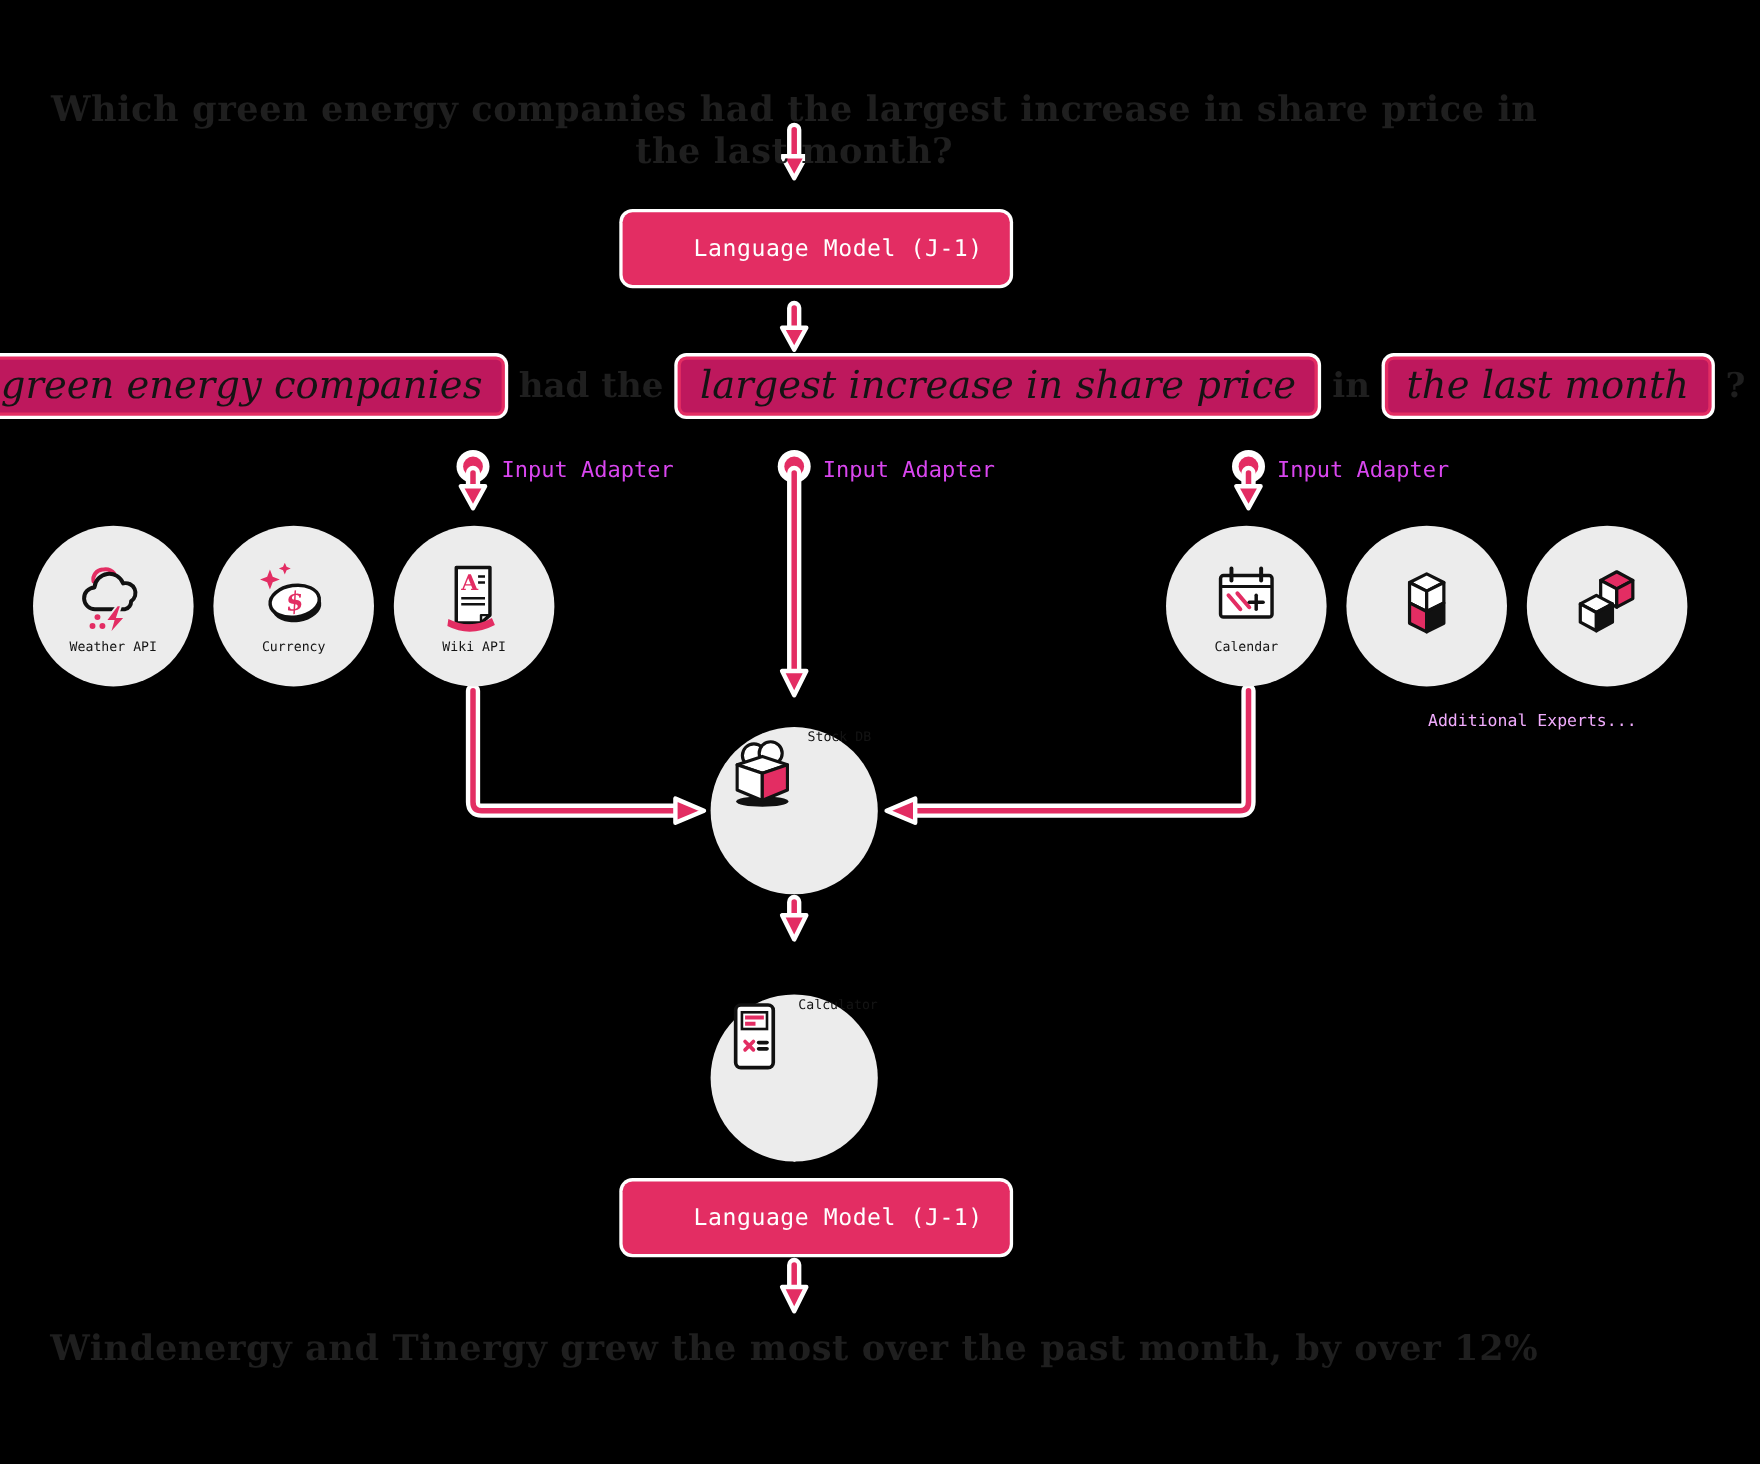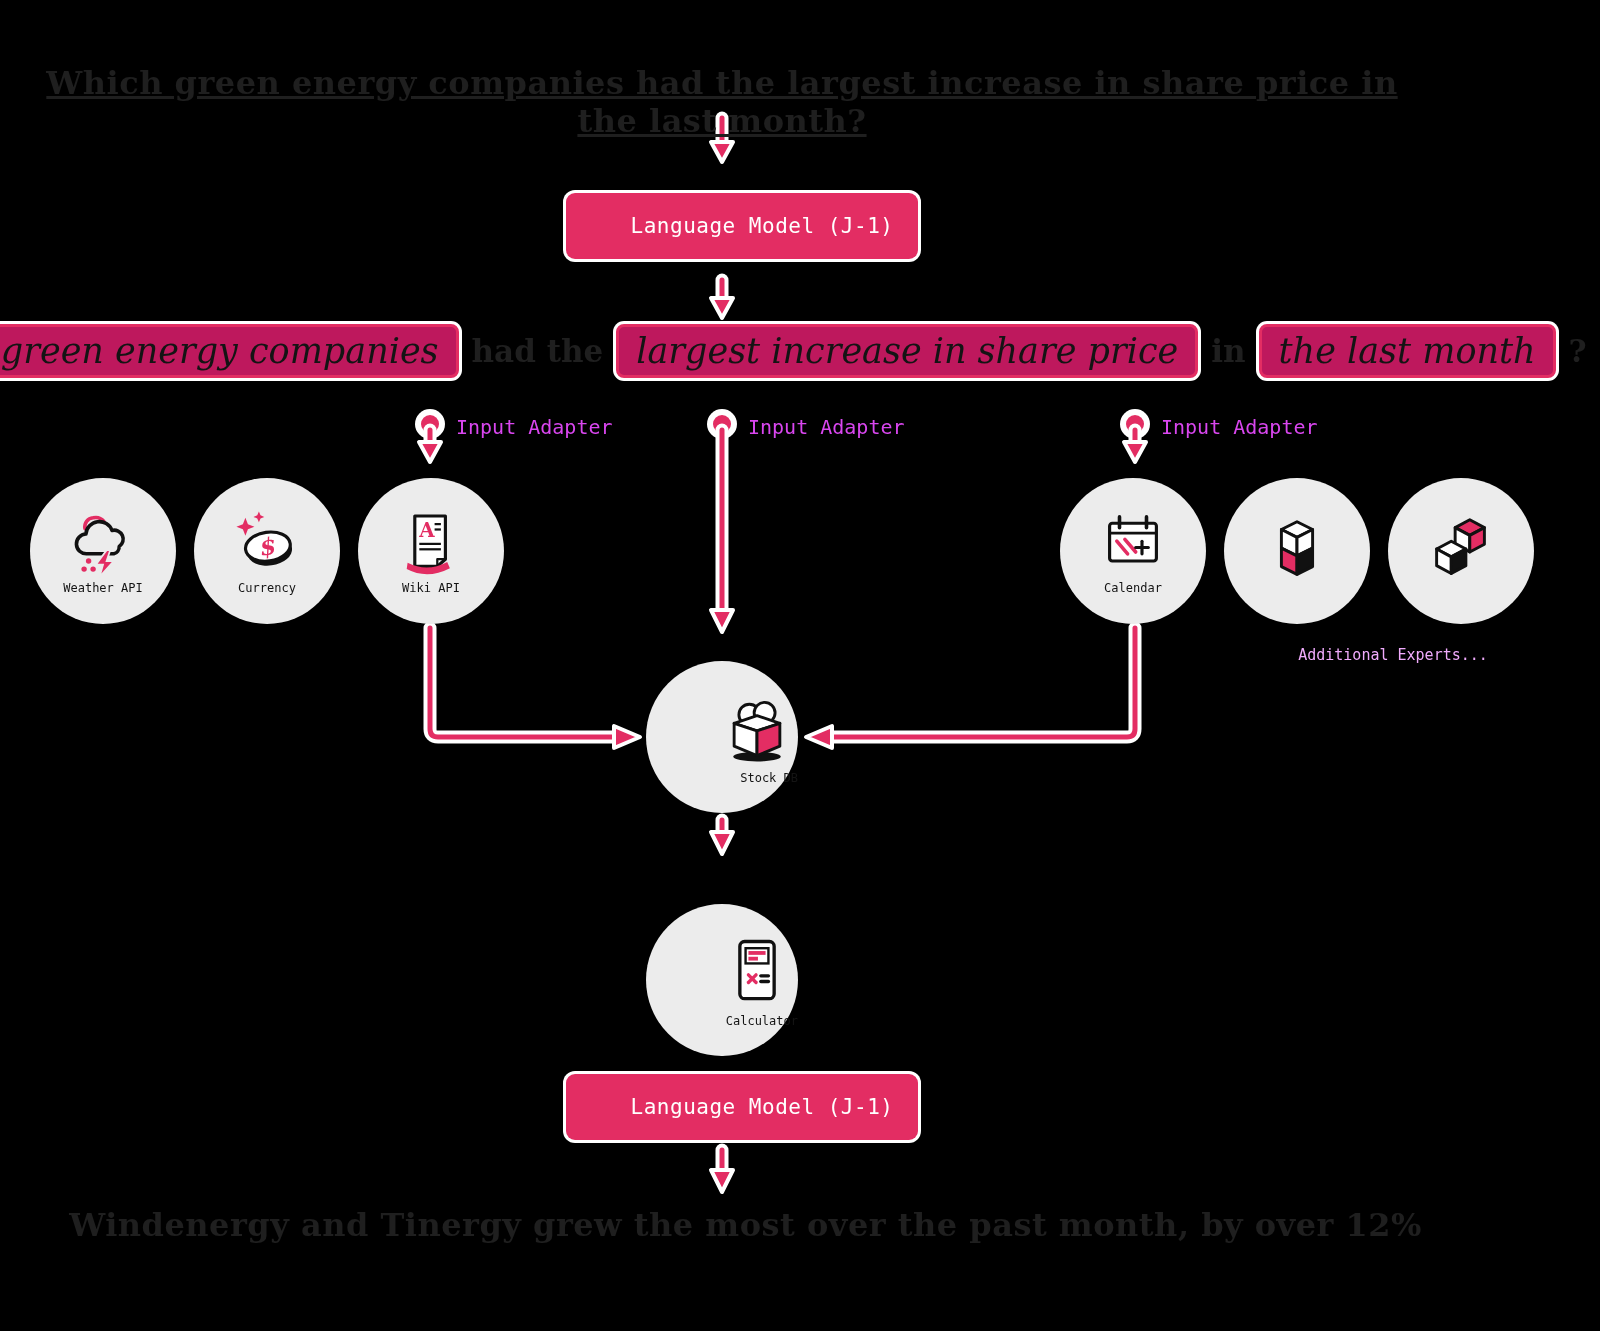--- a/index.html
+++ b/index.html
@@ -17,22 +17,22 @@
   .pline{stroke:var(--pink);stroke-width:5;fill:none;stroke-linecap:round;}
   .head{fill:var(--pink);stroke:#fff;stroke-width:4;stroke-linejoin:round;}
   .dot-outer{fill:#fff;}
   .dot-inner{fill:var(--pink);}
 
   .serif-q{
     position:absolute;left:22px;width:1400px;text-align:center;
     font-family:"DejaVu Serif","Liberation Serif",serif;font-weight:700;
     font-size:32px;color:var(--ink);letter-spacing:.5px;
   }
-  #q-top{top:64px;text-decoration:underline;}
-  #q-answer{top:1206px;text-align:right;}
+  #q-top{top:80px;}
+  #q-answer{top:1206px;}
 
   .lm-box{
     position:absolute;left:566px;width:312px;height:66px;background:var(--pink);
     border-radius:9px;box-shadow:0 0 0 3px #fff;display:flex;align-items:center;
     justify-content:center;color:#fff;font-size:21px;letter-spacing:.5px;padding-left:40px;
   }
   #lm-top{top:193px;}
   #lm-bottom{top:1074px;}
 
   .parsed-row{
@@ -57,22 +57,22 @@
   .expert{
     position:absolute;width:146px;height:146px;border-radius:50%;
     background:var(--circle);display:flex;flex-direction:column;
     align-items:center;justify-content:center;
   }
   .expert .elabel,.tool .tlabel{
     font-size:12px;color:#141414;margin-top:2px;white-space:nowrap;
   }
   .tool{
     position:absolute;width:152px;height:152px;border-radius:50%;
-    background:var(--circle);display:flex;flex-direction:column;
-    align-items:flex-end;justify-content:center;
+    background:var(--circle);display:flex;
+    align-items:flex-start;justify-content:center;
   }
   .additional-note{
     position:absolute;left:1288px;top:646px;width:210px;text-align:center;
     font-size:15px;color:#f0abfc;
   }
 </style>
 </head>
 <body>
 
 <div class="canvas">

